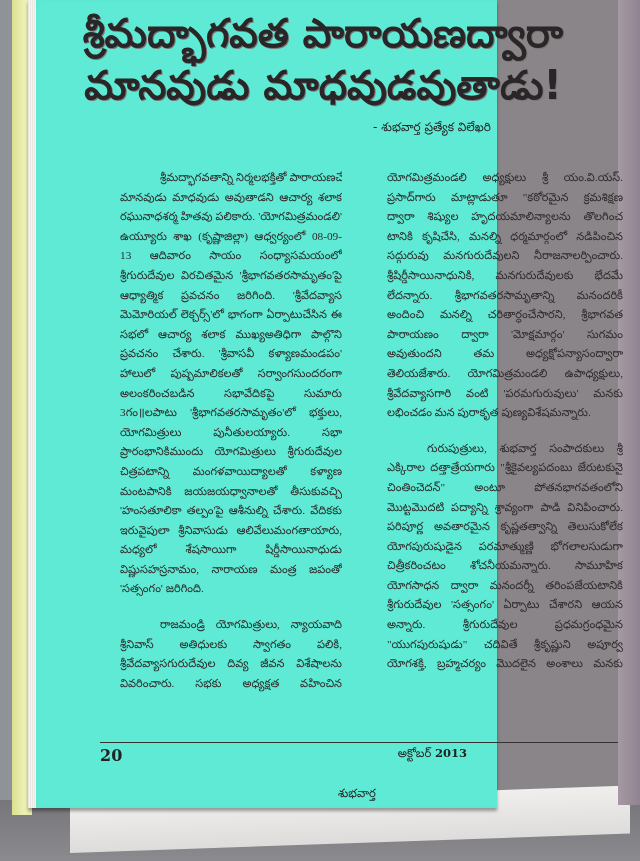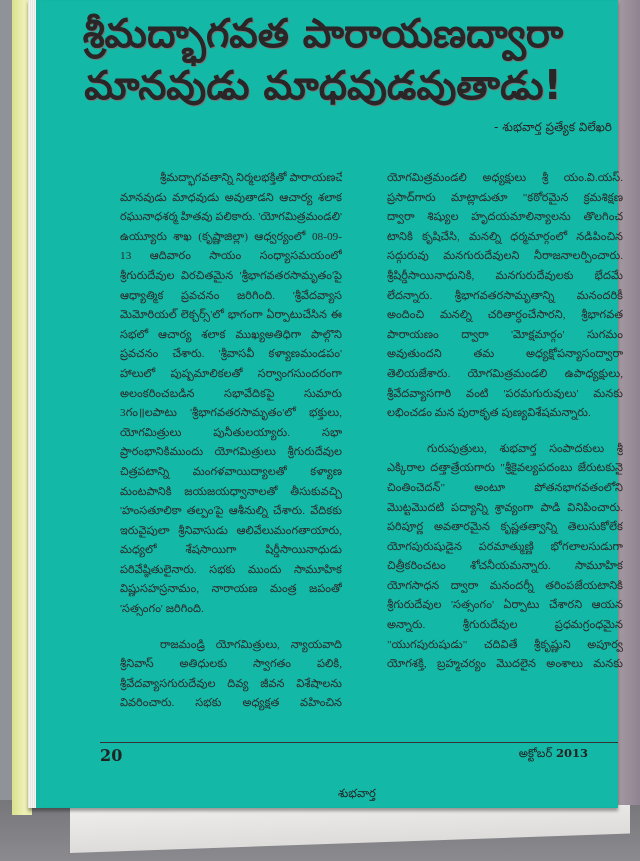--- a/index.html
+++ b/index.html
@@ -23,22 +23,22 @@
   }
   .gray-strip {
     position: absolute; left: 0; top: 0; width: 12px; height: 800px;
     background: #8f9296;
   }
   .yellow-strip {
     position: absolute; left: 12px; top: 0; width: 20px; height: 815px;
     background: linear-gradient(90deg, #d9e08e 0%, #eef0b6 60%, #e6e9a8 100%);
   }
   .page {
-    position: absolute; left: 28px; top: 0; width: 590px; height: 808px;
-    background: #14b8a6;
+    position: absolute; left: 28px; top: 0; width: 469px; height: 808px;
+    background: #5eead4;
     box-shadow: inset 10px 0 12px -8px rgba(0,0,0,0.12), 0 3px 3px rgba(0,0,0,0.35);
   }
   .page-edge {
     position: absolute; left: 28px; top: 0; width: 8px; height: 808px;
     background: repeating-linear-gradient(90deg, #e8e6e0 0 1px, #f6f4ef 1px 2px);
   }
   .title {
     position: absolute; left: 0; width: 590px; text-align: center;
     font-family: "DejaVu Sans", sans-serif; font-weight: bold;
     color: #2a2526; font-size: 40px; letter-spacing: 0px;
@@ -104,21 +104,20 @@
         <span class="line">హాలులో పుష్పమాలికలతో సర్వాంగసుందరంగా</span>
         <span class="line">అలంకరించబడిన సభావేదికపై సుమారు</span>
         <span class="line">3గం॥లపాటు 'శ్రీభాగవతరసామృతం'లో భక్తులు,</span>
         <span class="line">యోగమిత్రులు పునీతులయ్యారు. సభా</span>
         <span class="line">ప్రారంభానికిముందు యోగమిత్రులు శ్రీగురుదేవుల</span>
         <span class="line">చిత్రపటాన్ని మంగళవాయిద్యాలతో కళ్యాణ</span>
         <span class="line">మంటపానికి జయజయధ్వానాలతో తీసుకువచ్చి</span>
         <span class="line">'హంసతూలికా తల్పం'పై ఆశీనుల్ని చేశారు. వేదికకు</span>
         <span class="line">ఇరువైపులా శ్రీనివాసుడు ఆలివేలుమంగతాయారు,</span>
         <span class="line">మధ్యలో శేషసాయిగా షిర్డీసాయినాధుడు</span>
-        <span class="line">పరివేష్ఠితులైనారు. సభకు ముందు సామూహిక</span>
         <span class="line">విష్ణుసహస్రనామం, నారాయణ మంత్ర జపంతో</span>
         <span class="line" style="text-align-last: left;">'సత్సంగం' జరిగింది.</span>
       </p>
       <p>
         <span class="line" style="padding-left: 40px;">రాజమండ్రి యోగమిత్రులు, న్యాయవాది</span>
         <span class="line">శ్రీనివాస్ అతిధులకు స్వాగతం పలికి,</span>
         <span class="line">శ్రీవేదవ్యాసగురుదేవుల దివ్య జీవన విశేషాలను</span>
         <span class="line" style="text-align-last: justify;">వివరించారు. సభకు అధ్యక్షత వహించిన</span>
       </p>
     </div>

